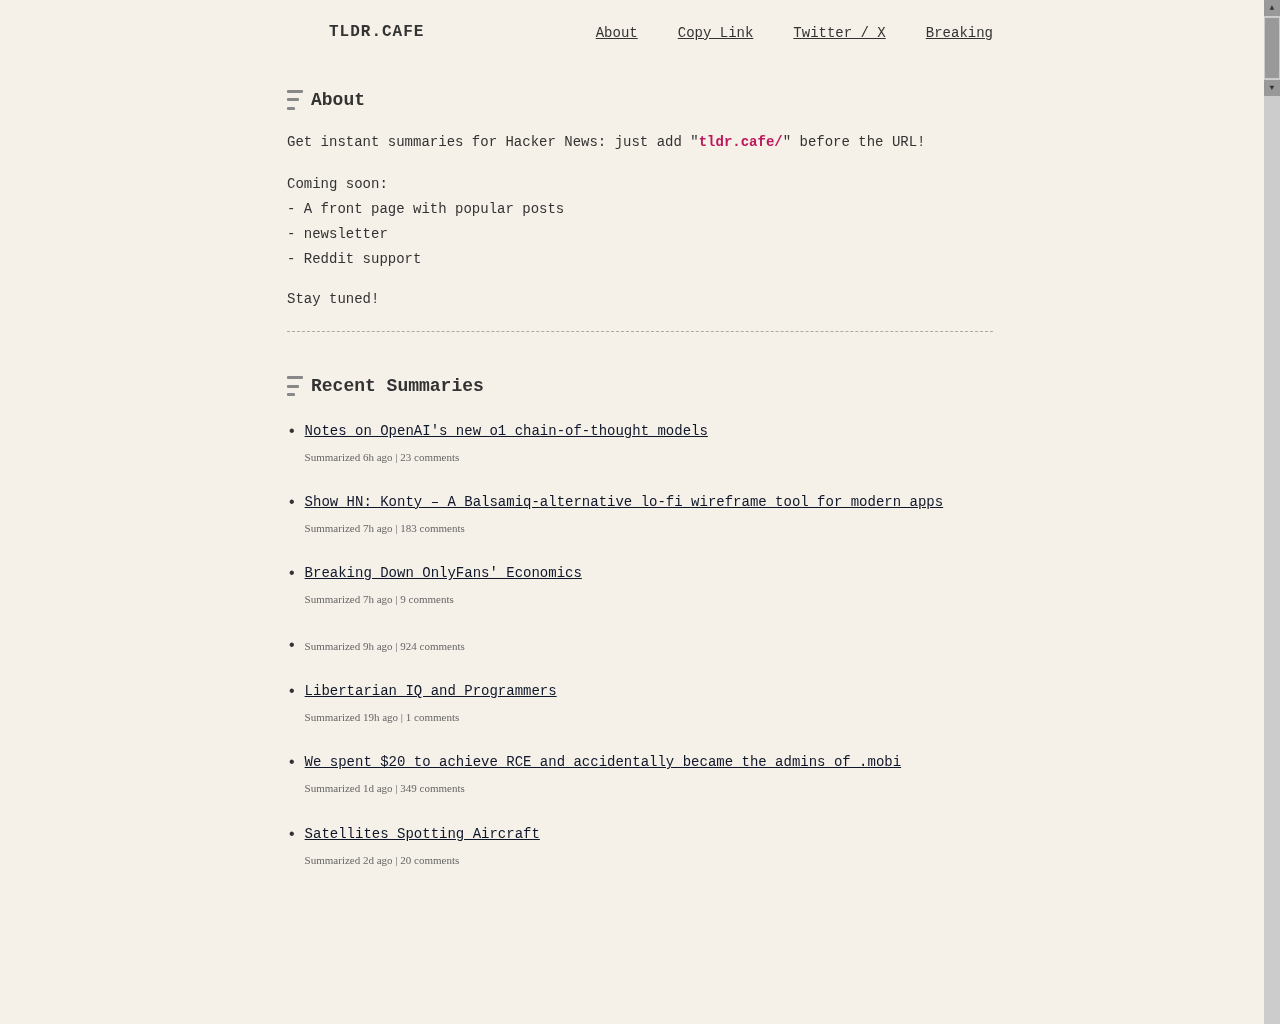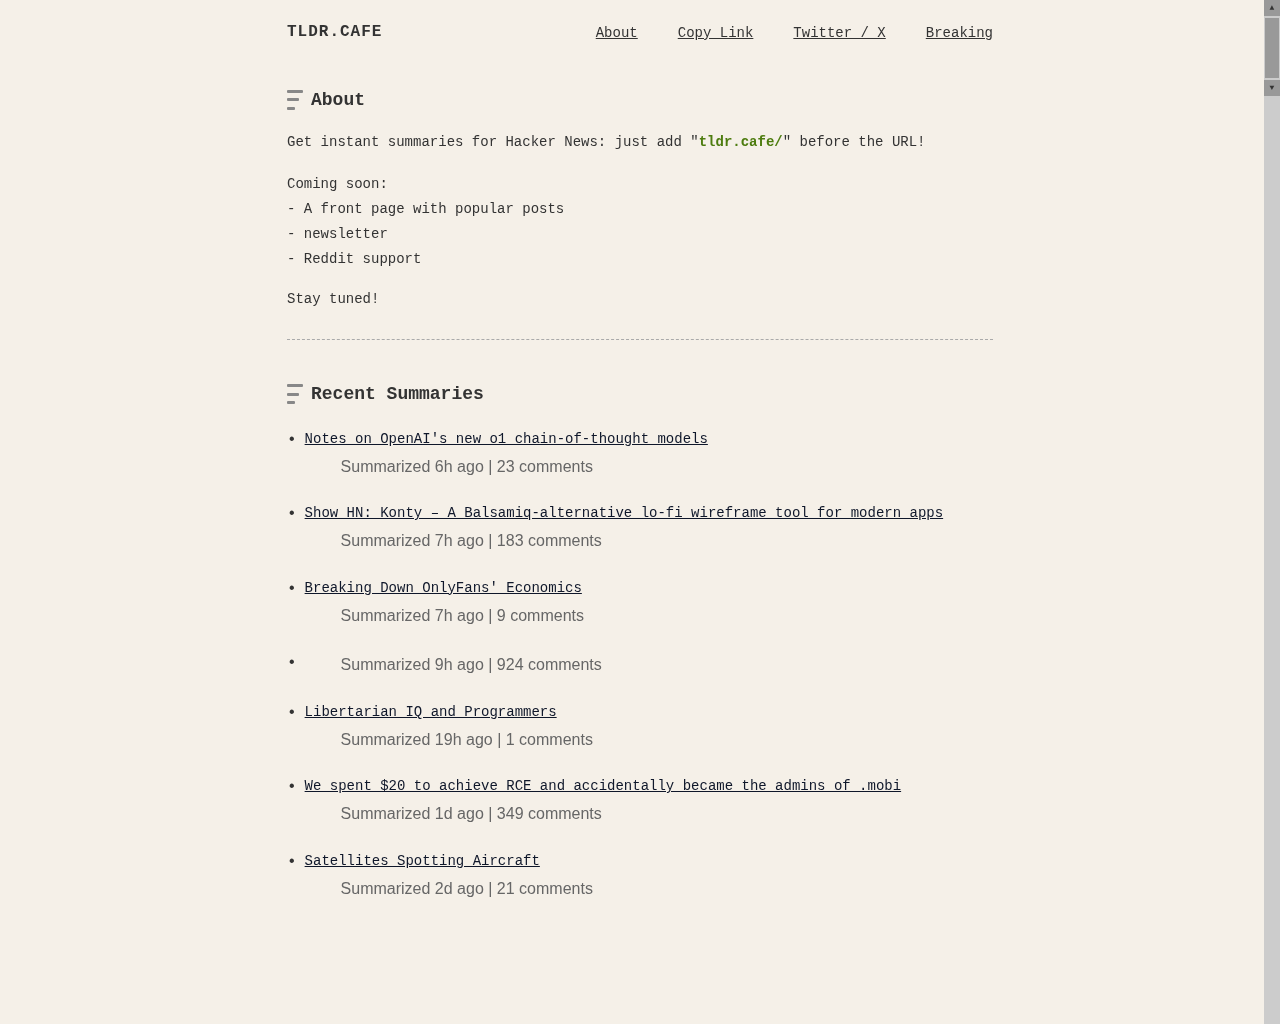--- a/index.html
+++ b/index.html
@@ -55,20 +55,21 @@
       border-bottom: none;
     }
 
     .logo {
       font-size: 16px;
       font-weight: bold;
       letter-spacing: 1px;
       color: #333;
       margin-right: auto;
       text-decoration: none;
+      margin-left: 42px;
     }
 
     nav {
       display: flex;
       gap: 40px;
     }
 
     nav a {
       color: #333;
       text-decoration: underline;
@@ -115,38 +116,38 @@
 
     .about-text {
       font-family: 'Courier New', Courier, monospace;
       font-size: 14px;
       line-height: 1.8;
       color: #333;
       margin-bottom: 16px;
     }
 
     .about-text a {
-      color: #4d7c0f;
+      color: #be185d;
       text-decoration: none;
       font-weight: bold;
     }
 
     .coming-soon {
       font-family: 'Courier New', Courier, monospace;
       font-size: 14px;
       line-height: 1.8;
       color: #333;
       margin-bottom: 16px;
     }
 
     .stay-tuned {
       font-family: 'Courier New', Courier, monospace;
       font-size: 14px;
       color: #333;
-      margin-bottom: 28px;
+      margin-bottom: 20px;
     }
 
     .divider {
       border: none;
       border-top: 1px dashed #aaa;
       margin: 20px 0 40px 0;
     }
 
     .recent-section {
       margin-top: 20px;
@@ -180,24 +181,23 @@
       display: block;
       color: #0f172a;
       text-decoration: underline;
       font-family: 'Courier New', Courier, monospace;
       font-size: 14px;
       line-height: 1.5;
       margin-bottom: 4px;
     }
 
     .post-meta {
-      font-family: Liberation Sans, sans-serif;
-      font-size: 16px;
+      font-family: Liberation Serif, serif;
+      font-size: 11px;
       color: #666;
-      margin-left: 36px;
     }
   </style>
 </head>
 <body>
 
 <div class="scrollbar">
   <div class="scrollbar-arrow">▲</div>
   <div class="scrollbar-thumb"></div>
   <div class="scrollbar-arrow">▼</div>
 </div>
@@ -289,19 +289,19 @@
       <span class="bullet">•</span>
       <div class="post-content">
         <a class="post-title" href="#">We spent $20 to achieve RCE and accidentally became the admins of .mobi</a>
         <span class="post-meta">Summarized 1d ago | 349 comments</span>
       </div>
     </li>
         <li class="post-item">
       <span class="bullet">•</span>
       <div class="post-content">
         <a class="post-title" href="#">Satellites Spotting Aircraft</a>
-        <span class="post-meta">Summarized 2d ago | 21 comments</span>
+        <span class="post-meta">Summarized 2d ago | 20 comments</span>
       </div>
     </li>
       </ul>
   </div>
 
 </div>
 
 </body></html>

